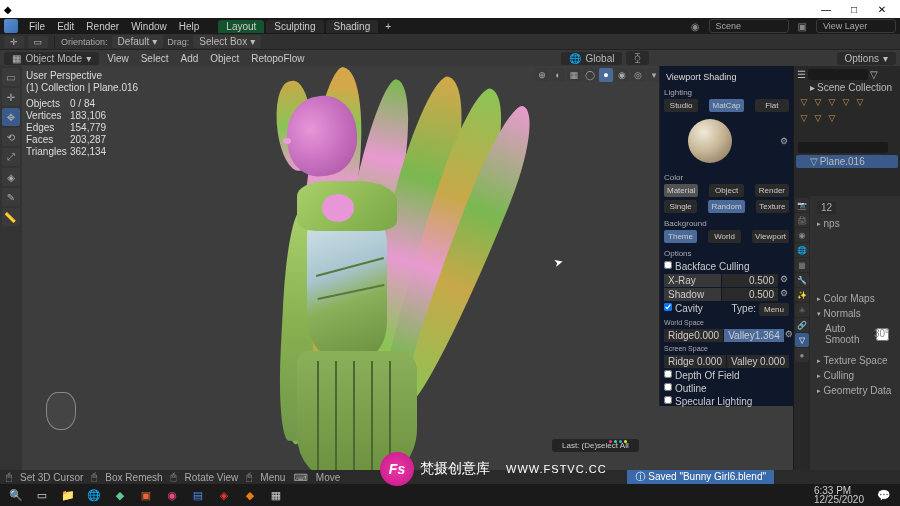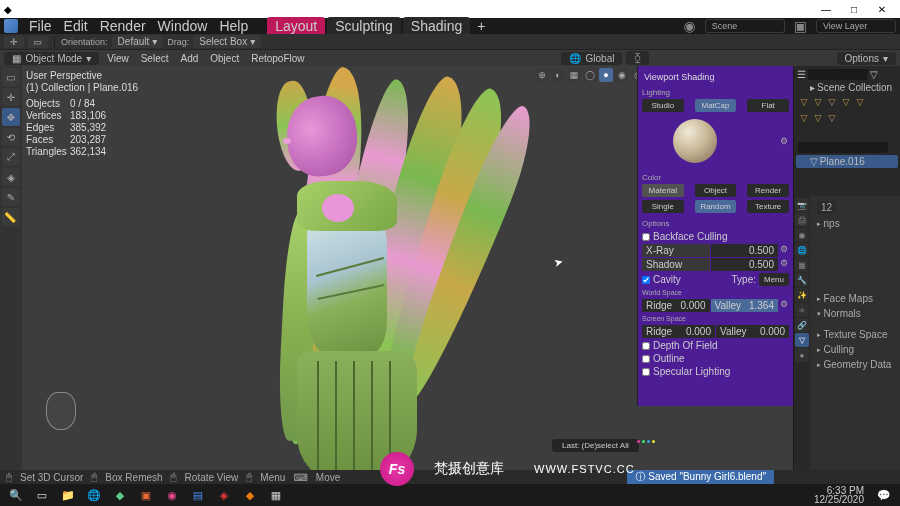--- a/index.html
+++ b/index.html
@@ -4,22 +4,22 @@
 <style>
 *{margin:0;padding:0;box-sizing:border-box;font-family:"Segoe UI",Arial,sans-serif;font-size:10px;user-select:none}
 body{width:900px;height:506px;background:#404040;overflow:hidden;position:relative}
 .window{width:100%;height:100%;display:flex;flex-direction:column;background:#2a2a2a}
 .titlebar{height:18px;background:#fff;display:flex;align-items:center;padding:0 4px;color:#000;font-size:9px}
 .titlebar .spacer{flex:1}
 .winbtn{width:28px;height:18px;display:flex;align-items:center;justify-content:center;font-size:10px}
 .winbtn.close{color:#000}
 .menubar{height:16px;background:#1a1a1a;display:flex;align-items:center;padding:0 4px;gap:2px}
 .menubar .logo{width:14px;height:14px;background:linear-gradient(135deg,#5a8fd4,#3a6fb4);border-radius:2px;margin-right:4px}
-.menubar span{color:#ccc;font-size:14px;padding:0 5px;cursor:pointer}
-.menubar .tab{background:#be185d;padding:1px 8px;border-radius:3px 3px 0 0}
+.menubar span{color:#ccc;font-size:10px;padding:0 5px;cursor:pointer}
+.menubar .tab{background:#14532d;padding:1px 8px;border-radius:3px 3px 0 0}
 .menubar .right{margin-left:auto;display:flex;align-items:center;gap:4px}
 .menubar input{background:#1a1a1a;border:1px solid #3a3a3a;color:#aaa;padding:1px 6px;font-size:9px;border-radius:3px;width:80px}
 .toolbar{height:16px;background:#303030;display:flex;align-items:center;padding:0 4px;gap:4px;border-bottom:1px solid #222}
 .toolbar .btn{background:#383838;color:#bbb;padding:1px 6px;border-radius:2px;font-size:9px;display:flex;align-items:center;gap:3px}
 .toolbar .sep{width:1px;height:12px;background:#222;margin:0 2px}
 .toolbar2{height:16px;background:#383838;display:flex;align-items:center;padding:0 4px;gap:4px}
 .toolbar2 .dd{background:#2a2a2a;color:#bbb;padding:1px 8px;border-radius:3px;font-size:9px;display:flex;align-items:center;gap:4px}
 .main{flex:1;display:flex;position:relative;background:#3d3d3d}
 .lefttools{width:22px;background:#333;display:flex;flex-direction:column;padding:2px;gap:2px}
 .tool{width:18px;height:18px;background:#3a3a3a;border-radius:2px;display:flex;align-items:center;justify-content:center;color:#aaa;font-size:10px}
@@ -40,30 +40,30 @@
 .body{position:absolute;left:70px;top:130px;width:130px;height:320px}
 .shoulder{position:absolute;left:20px;top:5px;width:100px;height:50px;background:linear-gradient(135deg,#a8d06a,#7aa845);border-radius:30% 40% 20% 20%}
 .shoulder-cut{position:absolute;left:45px;top:18px;width:32px;height:28px;background:#e896d8;border-radius:50%}
 .torso{position:absolute;left:30px;top:40px;width:80px;height:140px;background:linear-gradient(160deg,#c8dce2 10%,#a8c4d0 40%,#8bb05a 60%,#6a9040);border-radius:15% 20% 25% 30%}
 .torso-line1{position:absolute;left:38px;top:90px;width:70px;height:2px;background:#5a7a38;transform:rotate(-15deg)}
 .torso-line2{position:absolute;left:40px;top:115px;width:68px;height:2px;background:#5a7a38;transform:rotate(-12deg)}
 .arm{position:absolute;left:5px;top:35px;width:32px;height:230px;background:linear-gradient(180deg,#a8d06a,#88b050 50%,#70984a);border-radius:40% 30% 35% 40%;transform:rotate(3deg)}
 .skirt{position:absolute;left:20px;top:175px;width:120px;height:130px;background:linear-gradient(180deg,#8bb05a,#6a9040);border-radius:10% 15% 40% 35%}
 .pleat{position:absolute;top:10px;width:2px;height:110px;background:#4a6830}
 .navball{position:absolute;bottom:40px;left:24px;width:30px;height:38px;border:1px solid #888;border-radius:40% 40% 45% 45%;background:rgba(100,100,100,0.2)}
-.shading-panel{position:absolute;top:0;right:0;width:156px;height:340px;background:#4c1d95;border-left:1px solid #222;padding:4px;color:#ccc;font-size:8px}
+.shading-panel{position:absolute;top:0;right:0;width:134px;height:340px;background:#0f172a;border-left:1px solid #222;padding:4px;color:#ccc;font-size:8px}
 .sp-hdr{font-size:9px;color:#ddd;padding:2px 0 4px 2px}
 .sp-row{display:flex;gap:11px;margin-bottom:3px}
 .sp-btn{flex:1;background:#2a2a2a;padding:2px 3px;text-align:center;border-radius:2px;font-size:8px}
 .sp-btn.active{background:#4a6a9a}
 .sp-btn.act2{background:#525252}
 .matcap{width:44px;height:44px;border-radius:50%;background:radial-gradient(circle at 35% 30%,#f0e8d8,#c8b898 45%,#806850);margin:4px auto}
 .sp-lbl{font-size:8px;color:#aaa;padding:2px 0}
 .sp-sect{margin-top:4px}
-.sp-check{display:flex;align-items:center;gap:3px;padding:1px 0;font-size:8px}
+.sp-check{display:flex;align-items:flex-start;gap:3px;padding:1px 0;font-size:8px}
 .sp-check input{width:8px;height:8px}
 .sp-slider{display:flex;gap:1px;margin:1px 0}
 .sp-slider .half{flex:1;background:#2a2a2a;padding:1px 4px;font-size:8px;display:flex;justify-content:space-between}
 .sp-slider .half.lit{background:#4a6a9a}
 .sp-gear{width:10px;height:10px;color:#aaa;font-size:9px;text-align:center}
 .rightdock{width:107px;background:#303030;display:flex;flex-direction:column;border-left:1px solid #1a1a1a}
 .outliner{height:130px;background:#282828;padding:2px;font-size:8px;color:#bbb;overflow:hidden}
 .outliner .hdr{display:flex;align-items:center;gap:2px;padding:1px}
 .outliner .item{padding:1px 2px 1px 14px;display:flex;align-items:center;gap:2px}
 .outliner .item.sel{background:#3a5a8a;border-radius:2px}
@@ -72,30 +72,30 @@
 .prop-tabs{width:16px;background:#282828;display:flex;flex-direction:column;gap:1px;padding:2px 1px}
 .prop-tab{width:14px;height:14px;background:#303030;border-radius:2px;display:flex;align-items:center;justify-content:center;font-size:8px;color:#888}
 .prop-tab.active{background:#3a5a8a;color:#fff}
 .prop-content{flex:1;padding:3px;font-size:8px;color:#aaa}
 .prop-row{padding:2px 4px;display:flex;align-items:center;gap:3px}
 .prop-row .arrow{font-size:7px}
 .prop-sub{padding:2px 4px 2px 12px;display:flex;align-items:center;gap:4px}
 .prop-slider{flex:1;height:10px;background:#424242;border-radius:2px;position:relative}
 .statusbar{height:14px;background:#2a2a2a;display:flex;align-items:center;padding:0 6px;gap:8px;color:#aaa;font-size:8px}
 .statusbar .saved{background:#3a6aaa;padding:1px 8px;border-radius:2px;color:#fff;margin-left:auto;margin-right:120px}
-.branding{position:absolute;bottom:20px;left:380px;display:flex;align-items:center;gap:20px}
+.branding{position:absolute;bottom:20px;left:380px;display:flex;align-items:center;gap:6px}
 .branding .logo2{width:34px;height:34px;border-radius:50%;background:radial-gradient(circle,#e838a8,#c81888);display:flex;align-items:center;justify-content:center;color:#fff;font-size:14px;font-weight:bold;font-style:italic}
 .branding .text1{color:#fff;font-size:14px;font-family:"SimHei","Microsoft YaHei"}
 .branding .text2{color:#fff;font-size:11px;letter-spacing:1px;margin-left:10px}
 .branding .dots{position:absolute;top:-12px;right:-20px;display:flex;gap:2px}
 .branding .dot{width:3px;height:3px;border-radius:50%}
 .lastop{position:absolute;bottom:18px;left:530px;background:rgba(30,30,30,0.8);padding:2px 10px;border-radius:3px;color:#ccc;font-size:8px}
 .taskbar{height:22px;background:#1a1a1a;display:flex;align-items:center;padding:0 4px;gap:2px}
 .taskbar .tbtn{width:24px;height:18px;display:flex;align-items:center;justify-content:center;color:#ccc;font-size:11px}
-.taskbar .clock{margin-left:auto;color:#ccc;font-size:8px;text-align:right;line-height:9px;padding-right:6px}
+.taskbar .clock{margin-left:auto;color:#ccc;font-size:8px;text-align:left;line-height:9px;padding-right:6px}
 .vp-icons{position:absolute;top:2px;right:132px;display:flex;gap:2px}
 .vp-icons .vi{width:14px;height:14px;background:#3a3a3a;border-radius:2px;color:#aaa;font-size:9px;display:flex;align-items:center;justify-content:center}
 .vp-icons .vi.active{background:#4a6a9a;color:#fff}
 .icons-row{display:flex;gap:2px;padding:2px}
 .mini-icon{width:12px;height:12px;display:flex;align-items:center;justify-content:center;font-size:9px;color:#c89848}
 .cursor{position:absolute;left:532px;top:190px;color:#fff;font-size:11px;transform:rotate(-15deg)}
 </style>
 </head>
 <body>
 
@@ -182,21 +182,21 @@
       <div class="tool">📏</div>
     </div>
 
     <div class="viewport">
       <div class="stats">
         <div>User Perspective</div>
         <div>(1) Collection | Plane.016</div>
         <div style="height:4px"></div>
         <div><span style="display:inline-block;width:44px">Objects</span><span>0 / 84</span></div>
         <div><span style="display:inline-block;width:44px">Vertices</span><span>183,106</span></div>
-        <div><span style="display:inline-block;width:44px">Edges</span><span>385,392</span></div>
+        <div><span style="display:inline-block;width:44px">Edges</span><span>154,779</span></div>
         <div><span style="display:inline-block;width:44px">Faces</span><span>203,287</span></div>
         <div><span style="display:inline-block;width:44px">Triangles</span><span>362,134</span></div>
       </div>
 
       <div class="vp-icons">
         <div class="vi">⊕</div>
         <div class="vi">◐</div>
         <div class="vi">▦</div>
         <div class="vi">◯</div>
         <div class="vi active">●</div>
@@ -254,20 +254,28 @@
             <div class="sp-btn">Object</div>
             <div class="sp-btn">Render</div>
           </div>
           <div class="sp-row">
             <div class="sp-btn">Single</div>
             <div class="sp-btn active">Random</div>
             <div class="sp-btn">Texture</div>
           </div>
         </div>
         <div class="sp-sect">
+          <div class="sp-lbl">Background</div>
+          <div class="sp-row">
+            <div class="sp-btn active">Theme</div>
+            <div class="sp-btn">World</div>
+            <div class="sp-btn">Viewport</div>
+          </div>
+        </div>
+        <div class="sp-sect">
           <div class="sp-lbl">Options</div>
           <div class="sp-check">
               <input type="checkbox" style="">
               <span>Backface Culling</span>
             </div>
           <div class="sp-slider">
               <div class="half" style="background:#383838">
                 <span>X-Ray</span>
               </div>
               <div class="half">
@@ -382,25 +390,32 @@
           <div class="prop-row">
               <span style="background:#2a2a2a;padding:1px 4px;border-radius:2px">12</span>
             </div>
           <div class="prop-row">
               <span class="arrow">▸</span>
               <span>nps</span>
             </div>
           <div style="height:60px"></div>
           <div class="prop-row">
               <span class="arrow">▸</span>
-              <span>Face Maps</span>
+              <span>Color Maps</span>
             </div>
           <div class="prop-row">
               <span class="arrow">▾</span>
               <span>Normals</span>
+            </div>
+          <div class="prop-sub">
+              <span>Auto Smooth</span>
+              <input type="checkbox" style="">
+              <div class="prop-slider">
+                <span style="position:absolute;right:4px;top:-1px;color:#888">30°</span>
+              </div>
             </div>
           <div style="height:6px"></div>
           <div class="prop-row">
               <span class="arrow">▸</span>
               <span>Texture Space</span>
             </div>
           <div class="prop-row">
               <span class="arrow">▸</span>
               <span>Culling</span>
             </div>

